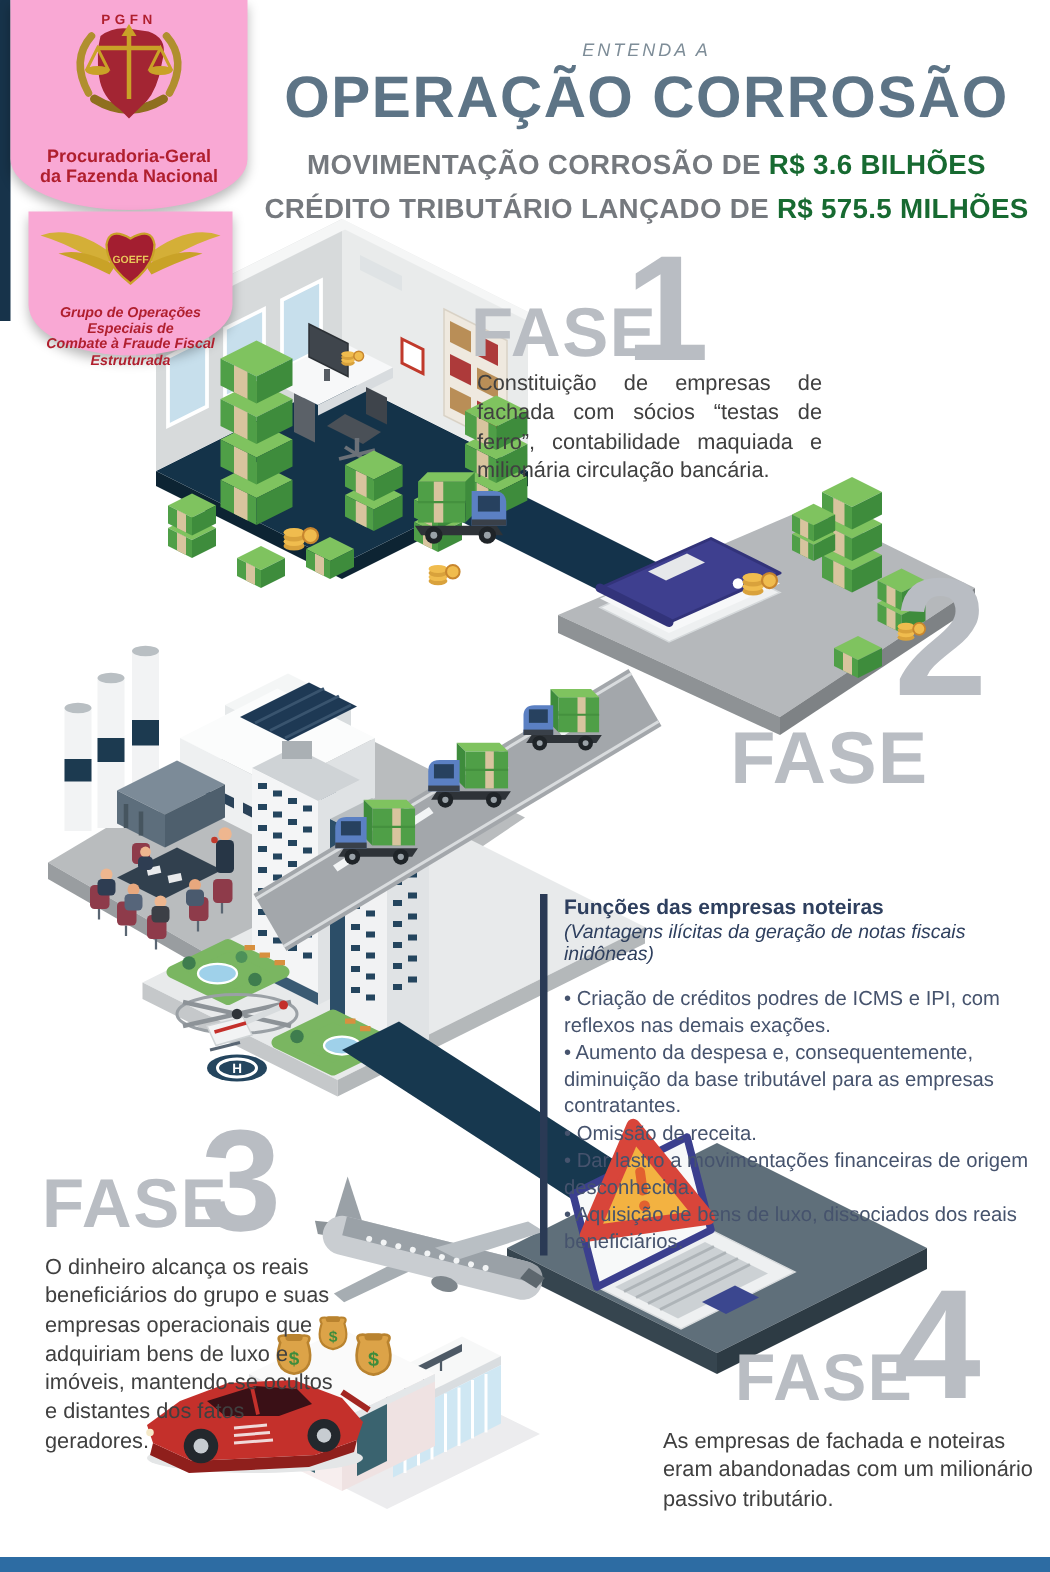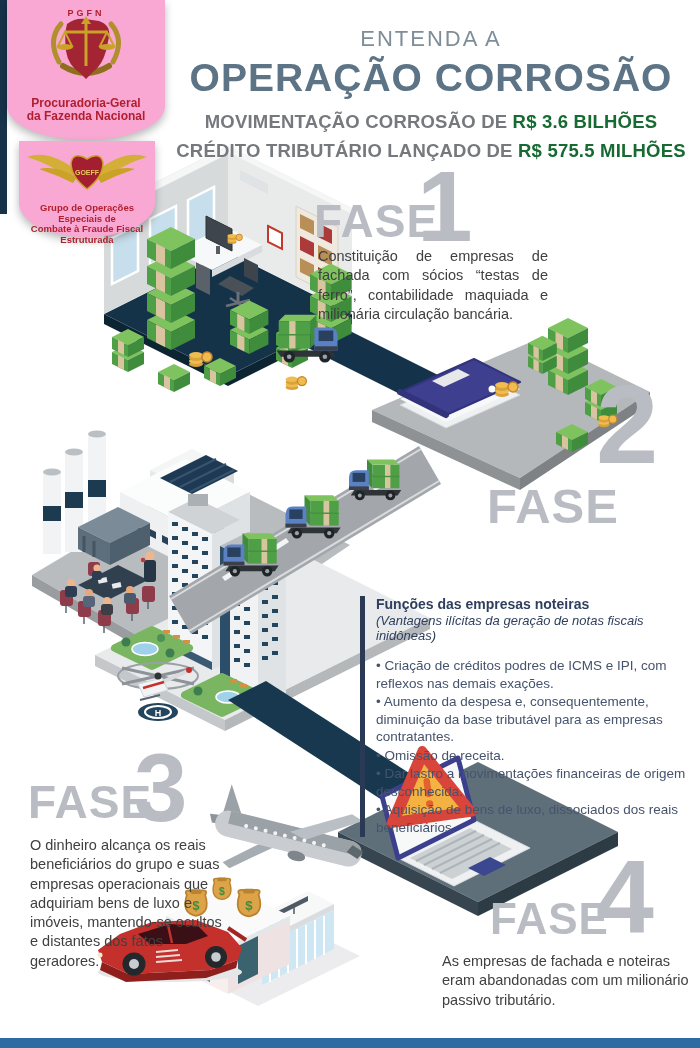--- a/index.html
+++ b/index.html
@@ -10,25 +10,25 @@
   
   #left-strip{left:0;top:0;width:7px;height:214px;background:#17334a;z-index:5;}
 
   
   .badge{background:#f9a8d4;box-shadow:0 4px 8px rgba(0,0,0,.28);z-index:6;
          border-radius:0 0 50% 50% / 0 0 34px 34px;text-align:center;}
   #badge-pgfn{left:7px;top:0;width:158px;height:140px;}
   #badge-goeff{left:19px;top:141px;width:136px;height:96px;}
   .badge-label{color:#b01f2e;font-weight:bold;line-height:1.12;}
   #badge-pgfn .badge-label{font-size:12px;margin-top:1px;}
-  #badge-goeff .badge-label{font-size:9.5px;}
+  #badge-goeff .badge-label{font-size:9.5px;font-style:italic;}
 
   
   #header{left:170px;top:26px;width:522px;text-align:center;z-index:4;color:#5d7486;}
-  #kicker{font-size:22px;letter-spacing:2px;color:#7e8d98;}
+  #kicker{font-style:italic;font-size:12px;letter-spacing:2px;color:#7e8d98;}
   #title{font-size:39px;font-weight:bold;letter-spacing:1px;margin-top:4px;color:#5d7486;}
   .money-line{font-size:18.5px;font-weight:bold;color:#75797e;letter-spacing:.2px;}
   #money-line-1{margin-top:11px;}
   #money-line-2{margin-top:7px;}
   .money-line .val{color:#176a31;}
 
   
   .fase-word{font-weight:bold;color:#b9bdc3;line-height:.82;letter-spacing:1px;z-index:4;}
   .fase-num{font-weight:bold;color:#b9bdc3;line-height:.8;z-index:4;}
   #fase1-word{left:314px;top:203px;font-size:46px;}

